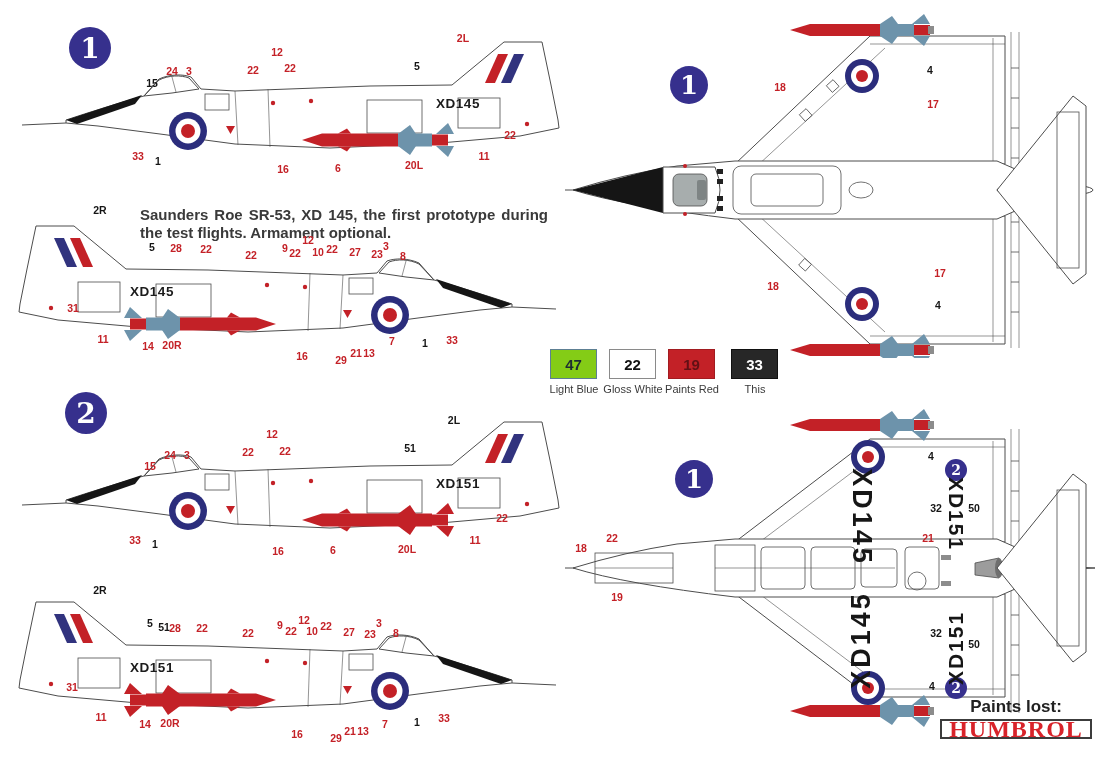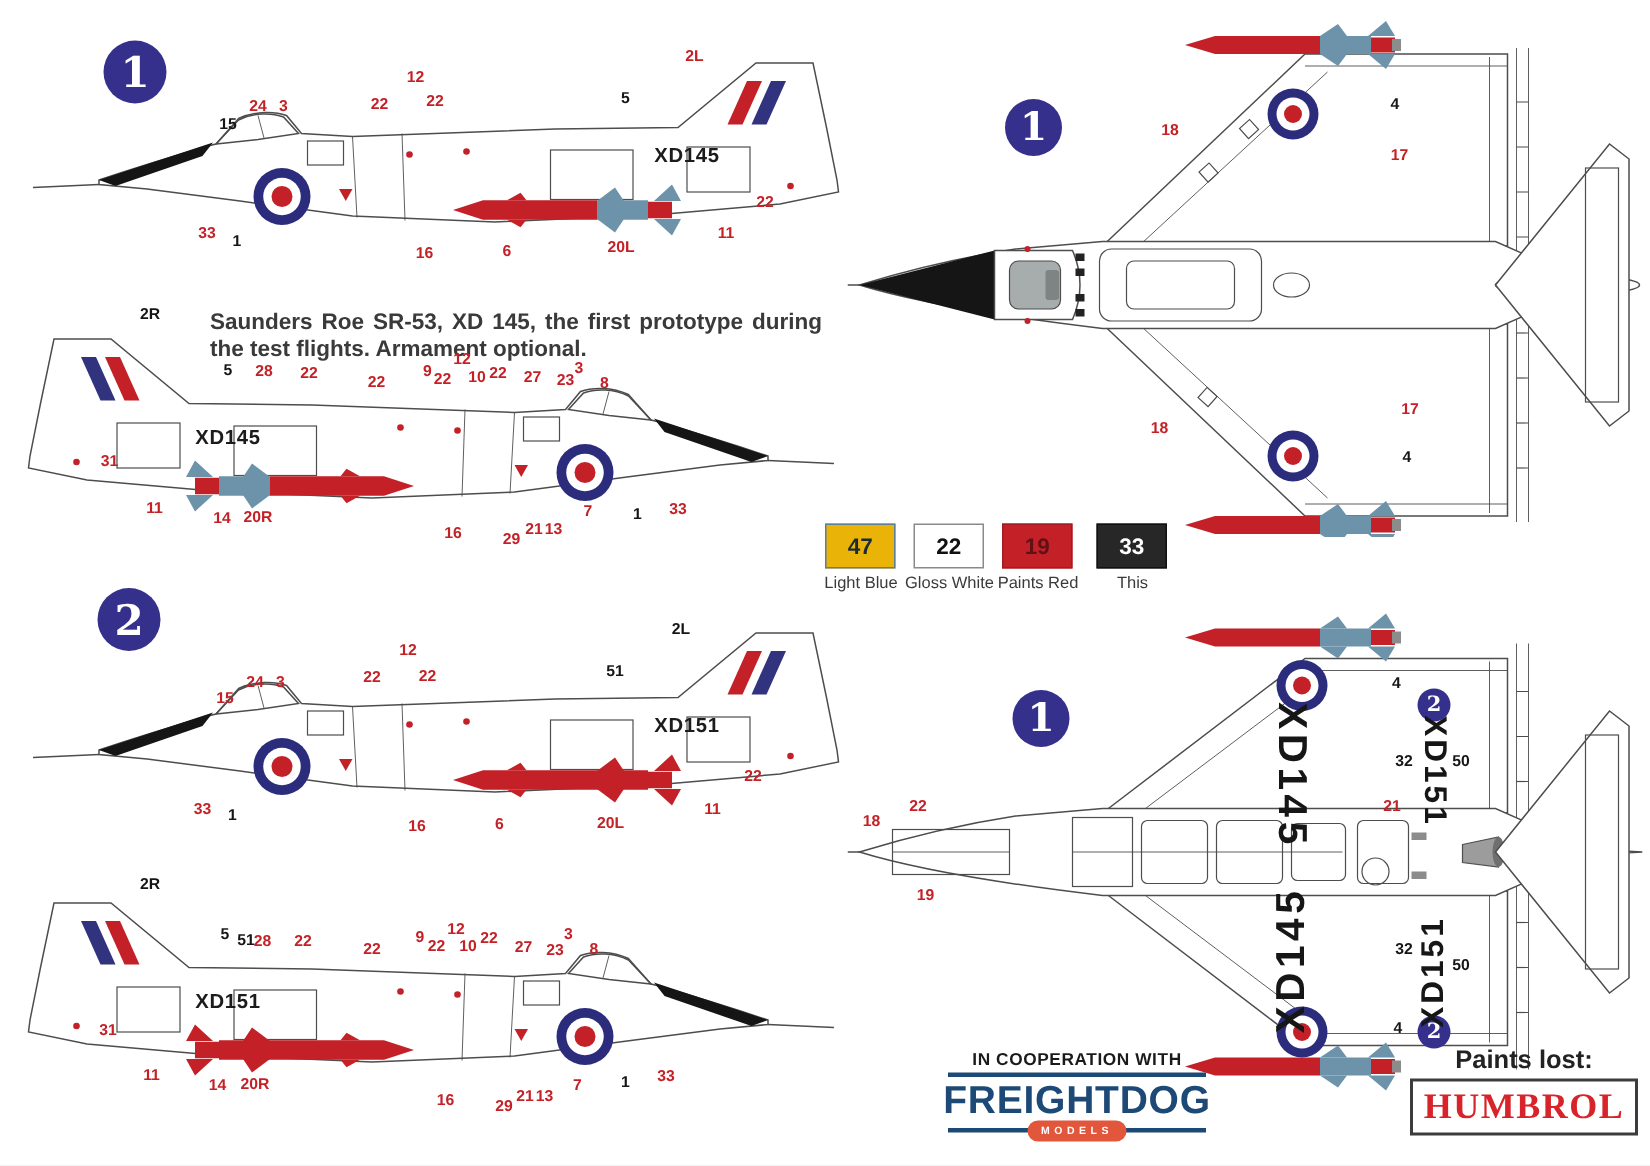--- a/index.html
+++ b/index.html
@@ -38,21 +38,21 @@
   .coop .l1{font-size:11.5px;font-weight:bold;color:#1a1a1a;letter-spacing:.4px;}
   .coop .rule{height:3px;background:var(--navy);margin:2px 4px;}
   .coop .brand{font-size:26px;font-weight:bold;color:var(--navy);letter-spacing:.5px;line-height:1.0;}
   .coop .rulewrap{position:relative;height:14px;margin-top:1px;}
   .coop .rule2{position:absolute;left:4px;right:4px;top:5px;height:3px;background:var(--navy);}
   .coop .oval{position:absolute;left:50%;top:0;transform:translateX(-50%);width:66px;height:14px;
               background:var(--oval);border-radius:8px;color:#fff;font-size:7px;font-weight:bold;
               letter-spacing:3px;display:flex;align-items:center;justify-content:center;}
   .paints-label{position:absolute;left:940px;top:697px;width:152px;text-align:center;
                 font-size:17px;font-weight:bold;color:#222;}
-  .humbrol{position:absolute;left:940px;top:719px;width:152px;height:38px;background:#fff;
+  .humbrol{position:absolute;left:940px;top:719px;width:152px;height:20px;background:#fff;
            border:2px solid #3c3c3c;box-sizing:border-box;display:flex;align-items:center;
            justify-content:center;font-family:"Liberation Serif",serif;font-weight:bold;
            font-size:24px;color:var(--humbrol_red);letter-spacing:1px;}
 </style>
 </head>
 <body>
 
 <div id="page">
 
   <svg width="0" height="0" style="position:absolute">
@@ -253,46 +253,37 @@
   <div class="badge" style="left:945px;top:459px;width:22px;height:22px;font-size:14px;">2</div>
   <div class="badge" style="left:945px;top:677px;width:22px;height:22px;font-size:14px;">2</div>
 
   <div class="rot-serial" style="left:861px;top:517px;transform:translate(-50%,-50%) rotate(90deg);font-size:27px;letter-spacing:3px;">XD145</div>
   <div class="rot-serial" style="left:956px;top:514px;transform:translate(-50%,-50%) rotate(90deg);font-size:21px;letter-spacing:2px;">XD151</div>
   <div class="rot-serial" style="left:861px;top:640px;transform:translate(-50%,-50%) rotate(-90deg);font-size:27px;letter-spacing:3px;">XD145</div>
   <div class="rot-serial" style="left:956px;top:648px;transform:translate(-50%,-50%) rotate(-90deg);font-size:21px;letter-spacing:2px;">XD151</div>
 
   <div class="chart">
     <div class="swatch" style="left:6px;">
-      <div class="box" style="background: #eab308; color: rgb(29, 43, 51); border-color: rgb(93, 127, 147);">47</div>
+      <div class="box" style="background: #84cc16; color: rgb(29, 43, 51); border-color: rgb(93, 127, 147);">47</div>
       <div class="lbl">Light Blue</div>
     </div>
     <div class="swatch" style="left:65px;">
       <div class="box" style="background: rgb(255, 255, 255); color: rgb(17, 17, 17); border-color: rgb(138, 138, 138);">22</div>
       <div class="lbl">Gloss White</div>
     </div>
     <div class="swatch" style="left:124px;">
       <div class="box" style="background: rgb(195, 33, 39); color: rgb(97, 16, 21); border-color: rgb(162, 27, 32);">19</div>
       <div class="lbl">Paints Red</div>
     </div>
     <div class="swatch" style="left:187px;">
       <div class="box" style="background: rgb(39, 39, 39); color: rgb(255, 255, 255); border-color: rgb(17, 17, 17);">33</div>
       <div class="lbl">This</div>
     </div>
   </div>
 
-  <div class="coop">
-    <div class="l1">IN COOPERATION WITH</div>
-    <div class="rule"></div>
-    <div class="brand">FREIGHTDOG</div>
-    <div class="rulewrap">
-      <div class="rule2"></div>
-      <div class="oval">MODELS</div>
-    </div>
-  </div>
   <div class="paints-label">Paints lost:</div>
   <div class="humbrol">HUMBROL</div>
 
   <div id="callout-layer" style="position:absolute;left:0;top:0;width:1100px;height:777px;pointer-events:none;">
       <span class="callout k" style="left: 152px; top: 83px;">15</span>
       <span class="callout r" style="left: 172px; top: 71px;">24</span>
       <span class="callout r" style="left: 189px; top: 71px;">3</span>
       <span class="callout r" style="left: 253px; top: 70px;">22</span>
       <span class="callout r" style="left: 277px; top: 52px;">12</span>
       <span class="callout r" style="left: 290px; top: 68px;">22</span>

